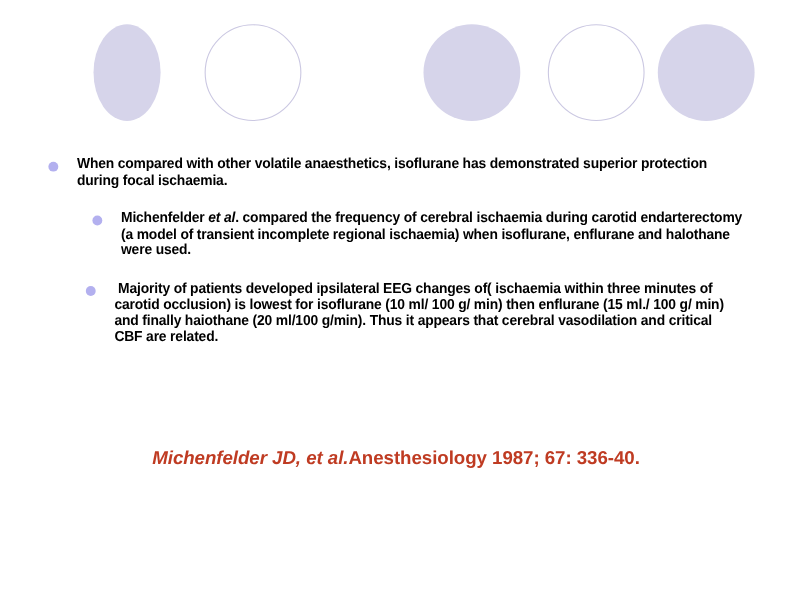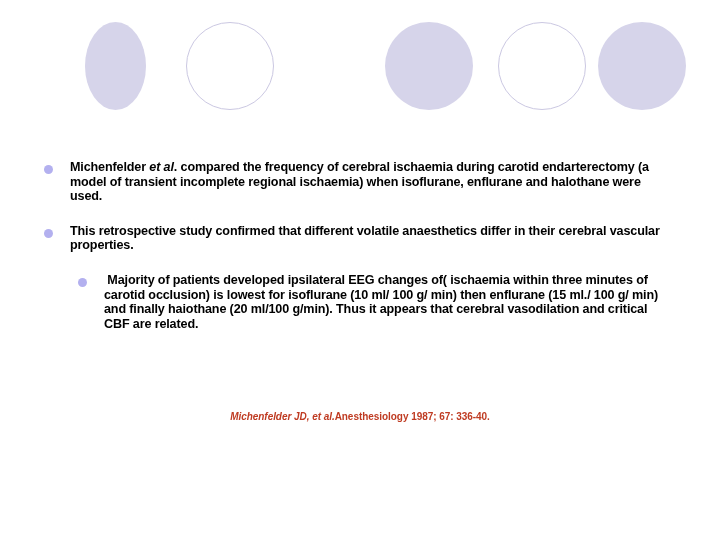--- a/index.html
+++ b/index.html
@@ -81,34 +81,34 @@
     letter-spacing: -0.15px;
     transform: scaleX(0.955);
     transform-origin: left top;
     white-space: pre-wrap;
   }
   .bullet-text em {
     font-style: italic;
   }
 
   #bullet-row-1 { margin-top: 2px; }
-  #bullet-row-2 { margin-top: 20px; }
+  #bullet-row-2 { margin-top: 20px; margin-left: 40px; }
   #bullet-row-3 { margin-top: 20px; }
   #bullet-row-4 { margin-top: 20px; margin-left: 34px; }
 
   
   #citation {
     position: absolute;
     left: 0;
     top: 409px;
     width: 720px;
     text-align: center;
     font-family: "Liberation Sans", sans-serif;
     font-weight: bold;
-    font-size: 10px;
+    font-size: 17px;
     line-height: 16px;
     color: #bf3b22;
     letter-spacing: -0.05px;
   }
   #citation .cite-italic {
     font-style: italic;
   }
   #citation .cite-roman {
     font-style: normal;
   }
@@ -121,30 +121,30 @@
   <div id="deco-band">
     <div id="deco-1" class="deco-ellipse filled" style="background: rgb(214, 212, 234);"></div>
     <div id="deco-2" class="deco-ellipse outlined" style="border-color: rgb(203, 200, 226);"></div>
     <div id="deco-3" class="deco-ellipse filled" style="background: rgb(214, 212, 234);"></div>
     <div id="deco-4" class="deco-ellipse outlined" style="border-color: rgb(203, 200, 226);"></div>
     <div id="deco-5" class="deco-ellipse filled" style="background: rgb(214, 212, 234);"></div>
   </div>
 
   <div id="content">
 
+    <div id="bullet-row-1" class="bullet-row">
+      <span class="bullet-marker" style="background: rgb(179, 176, 239);"></span>
+      <div class="bullet-text" style="color: rgb(0, 0, 0);"><span>When compared with other volatile anaesthetics, isoflurane has demonstrated superior protection during focal ischaemia.</span></div>
+    </div>
 
     <div id="bullet-row-2" class="bullet-row">
       <span class="bullet-marker" style="background: rgb(179, 176, 239);"></span>
       <div class="bullet-text" style="color: rgb(0, 0, 0);"><span>Michenfelder </span><em>et al</em><span>. compared the frequency of cerebral ischaemia during carotid endarterectomy (a model of transient incomplete regional ischaemia) when isoflurane, enflurane and halothane were used.</span></div>
     </div>
 
-    <div id="bullet-row-3" class="bullet-row">
-      <span class="bullet-marker" style="background: rgb(179, 176, 239);"></span>
-      <div class="bullet-text" style="color: rgb(0, 0, 0);"><span>This retrospective study confirmed that different volatile anaesthetics differ in their cerebral vascular properties.</span></div>
-    </div>
 
     <div id="bullet-row-4" class="bullet-row">
       <span class="bullet-marker" style="background: rgb(179, 176, 239);"></span>
       <div class="bullet-text" style="color: rgb(0, 0, 0);"><span> Majority of patients developed ipsilateral EEG changes of( ischaemia within three minutes of carotid occlusion) is lowest for isoflurane (10 ml/ 100 g/ min) then enflurane (15 ml./ 100 g/ min) and finally haiothane (20 ml/100 g/min). Thus it appears that cerebral vasodilation and critical CBF are related.</span></div>
     </div>
 
   </div>
 
   <div id="citation" style="color: rgb(191, 59, 34);"><span class="cite-italic">Michenfelder JD, et al.</span><span class="cite-roman">Anesthesiology 1987; 67: 336-40.</span></div>
 

